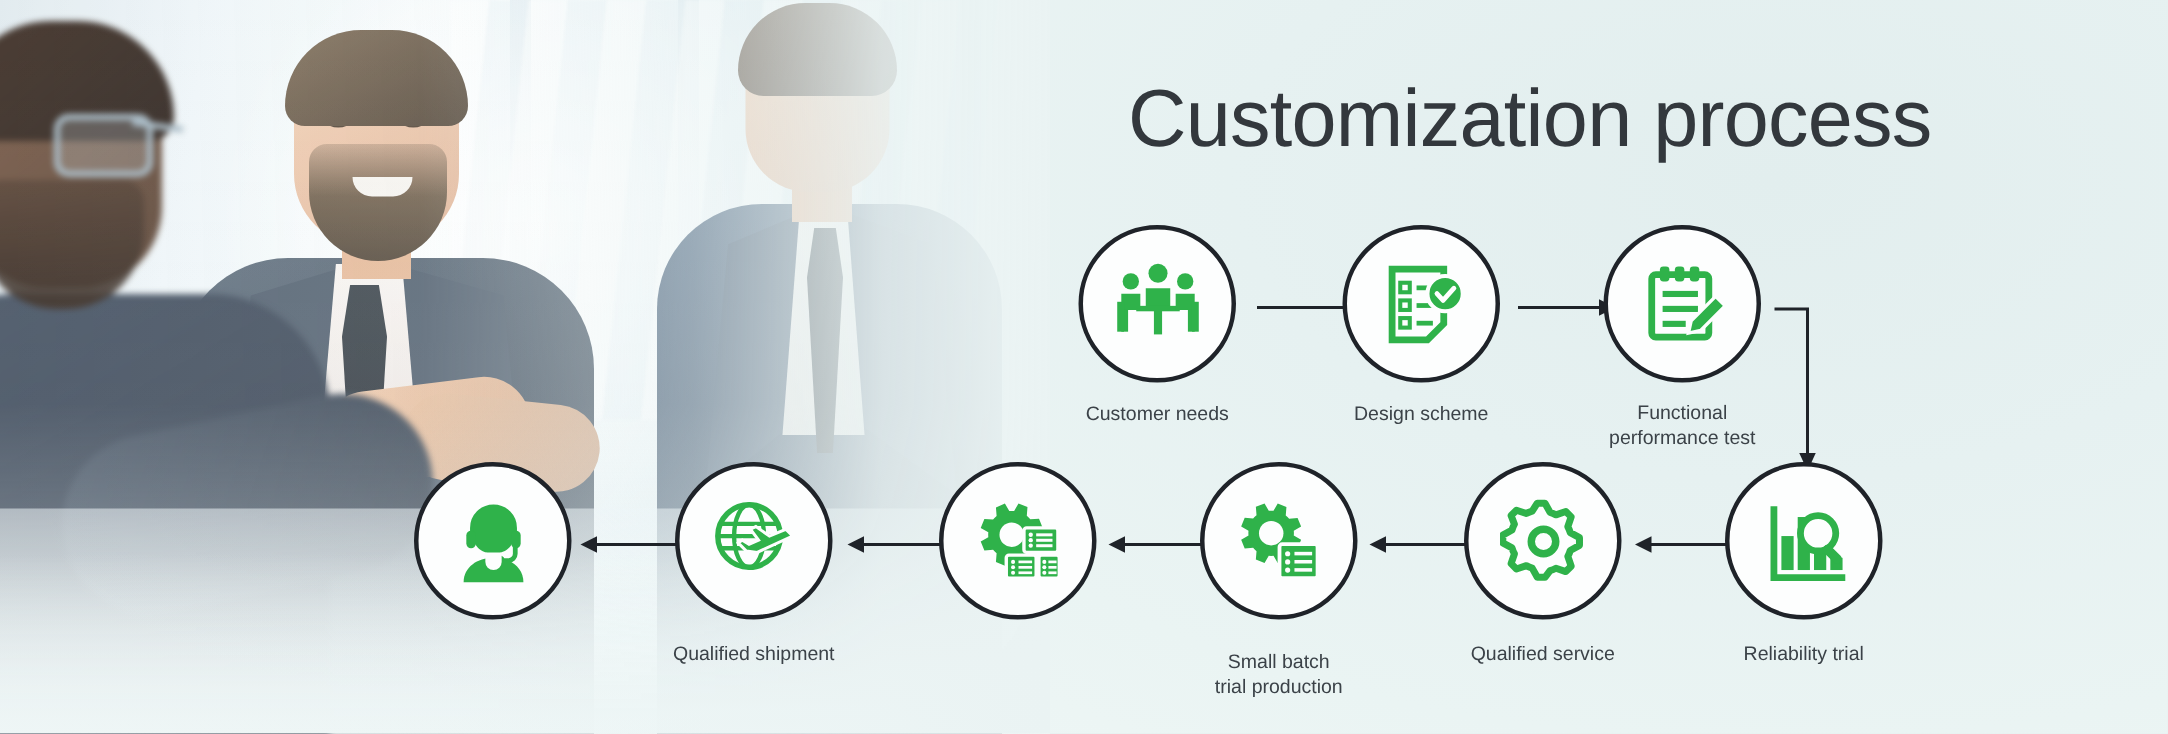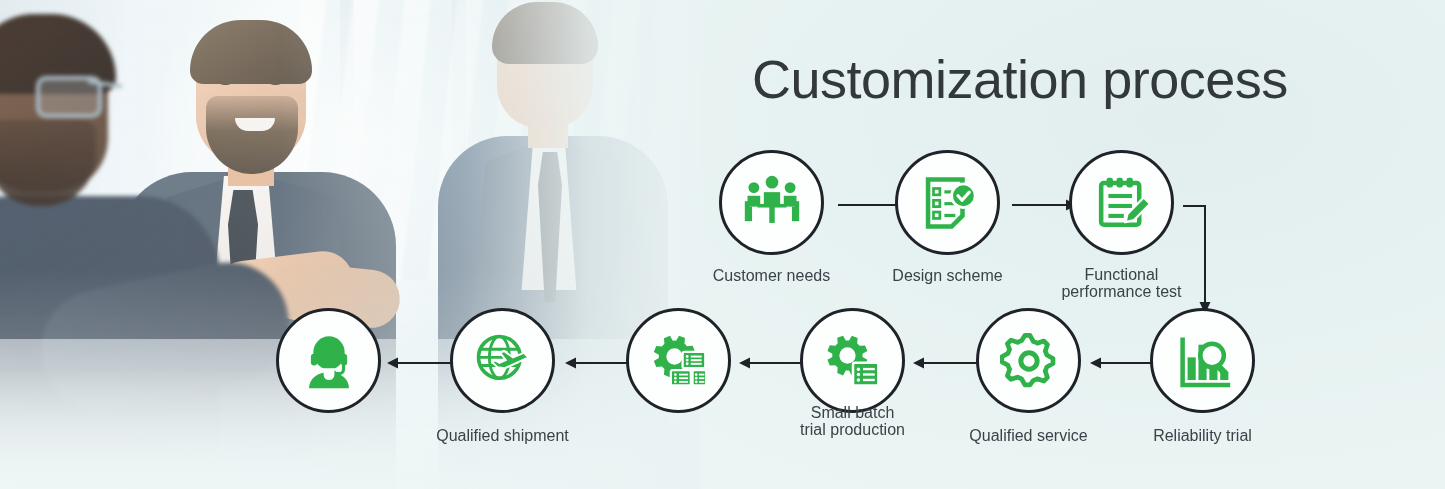--- a/index.html
+++ b/index.html
@@ -100,21 +100,21 @@
     background:linear-gradient(180deg,rgba(238,246,246,0),rgba(238,246,246,.9));}
 
   
   .title{position:absolute;left:722px;top:48px;font-size:54px;font-weight:400;
     color:#33383d;letter-spacing:-.5px;white-space:nowrap;margin-left:30px;}
 
   .node{position:absolute;width:105px;height:105px;border-radius:50%;
     background:#fdfefe;border:3px solid #1f2329;box-sizing:border-box;
     display:flex;align-items:center;justify-content:center;}
   .node svg{width:58px;height:58px;display:block;}
-  .lbl{position:absolute;font-size:16px;line-height:15px;color:#3b4248;
+  .lbl{position:absolute;font-size:13px;line-height:15px;color:#3b4248;
     font-weight:500;text-align:center;white-space:pre;}
   .conn{position:absolute;}
   .conn svg{display:block;overflow:visible;}
 </style>
 </head>
 <body>
 
 <div class="stage">
 
   <div class="photo">
@@ -363,18 +363,18 @@
         <rect x="27" y="14" width="9" height="39"></rect>
         <rect x="39" y="36" width="9" height="17"></rect>
         <rect x="51" y="44" width="9" height="9"></rect>
         <circle cx="42" cy="26" r="13" fill="#fdfefe" stroke="#2fb24a" stroke-width="5"></circle>
         <rect x="49" y="33" width="7" height="17" rx="3.5" transform="rotate(-45 52.5 41.5)"></rect>
       </svg>
     </span>
   </div>
 
   <div class="lbl" style="left:390px;top:428px;width:225px">Qualified shipment</div>
-  <div class="lbl" style="left:740px;top:404px;width:225px;line-height:17px">Small batch
+  <div class="lbl" style="left:740px;top:432px;width:225px;line-height:17px">Small batch
 trial production</div>
   <div class="lbl" style="left:916px;top:428px;width:225px">Qualified service</div>
   <div class="lbl" style="left:1090px;top:428px;width:225px">Reliability trial</div>
 
 </div>
 
 </body></html>

